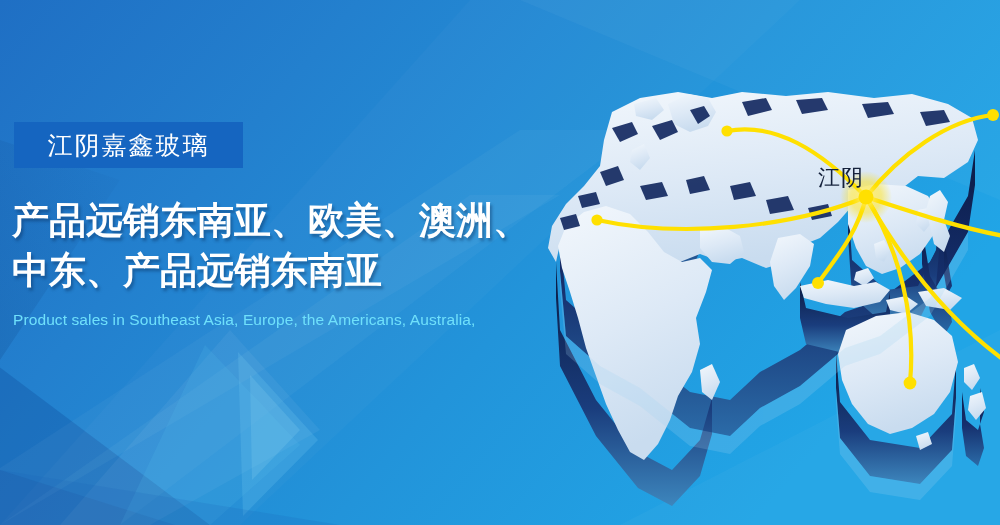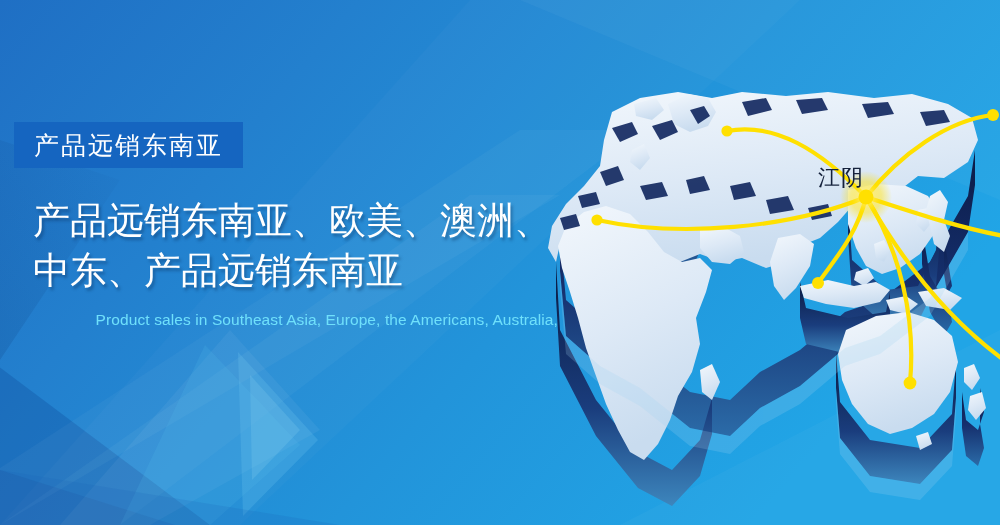--- a/index.html
+++ b/index.html
@@ -69,43 +69,41 @@
   #headline {
     position: absolute;
     left: 12px;
     top: 196px;
     width: 545px;
   }
   #headline .hl-line {
     display: block;
     color: #ffffff;
     font-size: 37px;
-    font-weight: normal;
+    font-weight: bold;
     line-height: 50px;
     letter-spacing: 0px;
     white-space: nowrap;
     text-shadow: 2px 3px 3px rgba(10,45,90,0.42);
-    margin-left: 21px;
   }
 
   #subhead {
     position: absolute;
     left: 13px;
     top: 308px;
     width: 545px;
   }
   #subhead .sub-line {
     display: block;
     color: #6fe0fb;
     font-size: 15.5px;
     font-weight: normal;
     line-height: 24px;
     white-space: nowrap;
     letter-spacing: 0.1px;
-    text-align: right;
   }
 
   
   #city-label {
     position: absolute;
     left: 818px;
     top: 167px;
     color: #14213b;
     font-size: 22px;
     line-height: 1;
@@ -327,21 +325,21 @@
         <circle cx="866" cy="197" r="7.5" fill="#FFE000"></circle>
       </g>
     </svg>
   </div>
 
   <div id="city-label">江阴</div>
 
   <div id="text-block">
 
     <div id="brand-badge">
-      <span class="badge-text">产品远销东南亚</span>
+      <span class="badge-text">江阴嘉鑫玻璃</span>
     </div>
 
     <div id="headline">
       <span class="hl-line">产品远销东南亚、欧美、澳洲、</span>
       <span class="hl-line">中东、产品远销东南亚</span>
     </div>
 
     <div id="subhead">
       <span class="sub-line">Product sales in Southeast Asia, Europe, the Americans, Australia,</span>
     </div>

